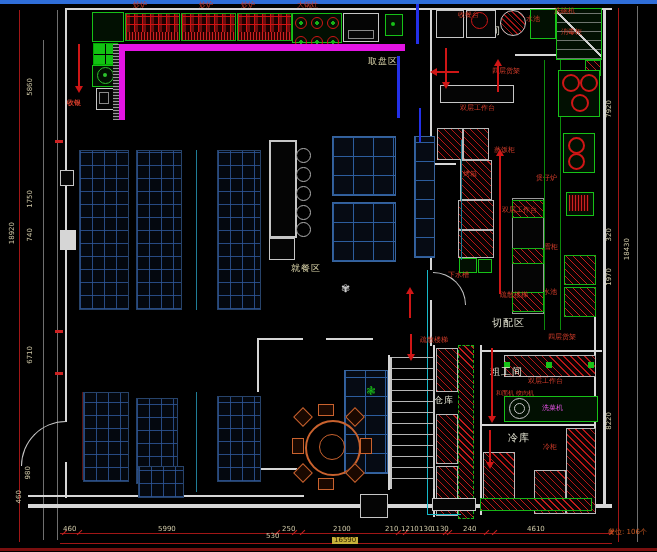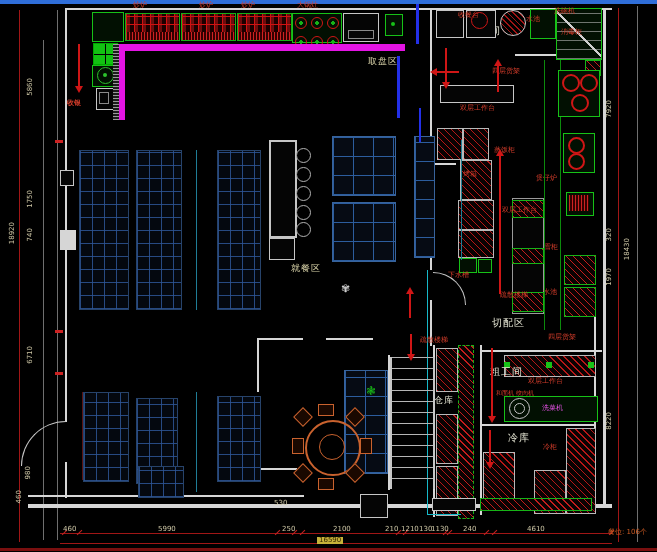--- a/index.html
+++ b/index.html
@@ -285,30 +285,30 @@
   <div class="arrV up" style="left:409px;top:290px;height:28px;"></div>
   <div class="blue" style="left:397px;top:56px;width:3px;height:62px;"></div>
   <div class="blue" style="left:416px;top:4px;width:3px;height:40px;"></div>
   <div class="blue" style="left:419px;top:108px;width:2px;height:34px;"></div>
   <div class="redline" style="left:55px;top:140px;width:8px;height:3px;background:#c22;"></div>
   <div class="redline" style="left:55px;top:330px;width:8px;height:3px;background:#c22;"></div>
   <div class="redline" style="left:55px;top:372px;width:8px;height:3px;background:#c22;"></div>
 
   <div class="dimtext" style="left:63px;top:526px;">460</div>
   <div class="dimtext" style="left:158px;top:526px;">5990</div>
-  <div class="dimtext" style="left:266px;top:500px;margin-left:8px;">530</div>
+  <div class="dimtext" style="left:266px;top:533px;">530</div>
   <div class="dimtext" style="left:282px;top:526px;">250</div>
   <div class="dimtext" style="left:333px;top:526px;">2100</div>
   <div class="dimtext" style="left:385px;top:526px;">210</div>
   <div class="dimtext" style="left:401px;top:526px;">1210</div>
   <div class="dimtext" style="left:419px;top:526px;">130</div>
   <div class="dimtext" style="left:431px;top:526px;">1130</div>
   <div class="dimtext" style="left:463px;top:526px;">240</div>
   <div class="dimtext" style="left:527px;top:526px;">4610</div>
-  <div class="dimtext hl" style="left:317px;top:537px;">16590</div>
+  <div class="dimtext hl" style="left:332px;top:537px;">16590</div>
   <div class="rtext" style="left:608px;top:529px;color:#cc5a22;">餐位: 106个</div>
 
   <div class="dimtext vtext" style="left:27px;top:78px;">5860</div>
   <div class="dimtext vtext" style="left:27px;top:190px;">1750</div>
   <div class="dimtext vtext" style="left:27px;top:228px;">740</div>
   <div class="dimtext vtext" style="left:27px;top:346px;">6710</div>
   <div class="dimtext vtext" style="left:25px;top:466px;">980</div>
   <div class="dimtext vtext" style="left:16px;top:490px;">460</div>
   <div class="dimtext vtext" style="left:9px;top:222px;">18920</div>
 

